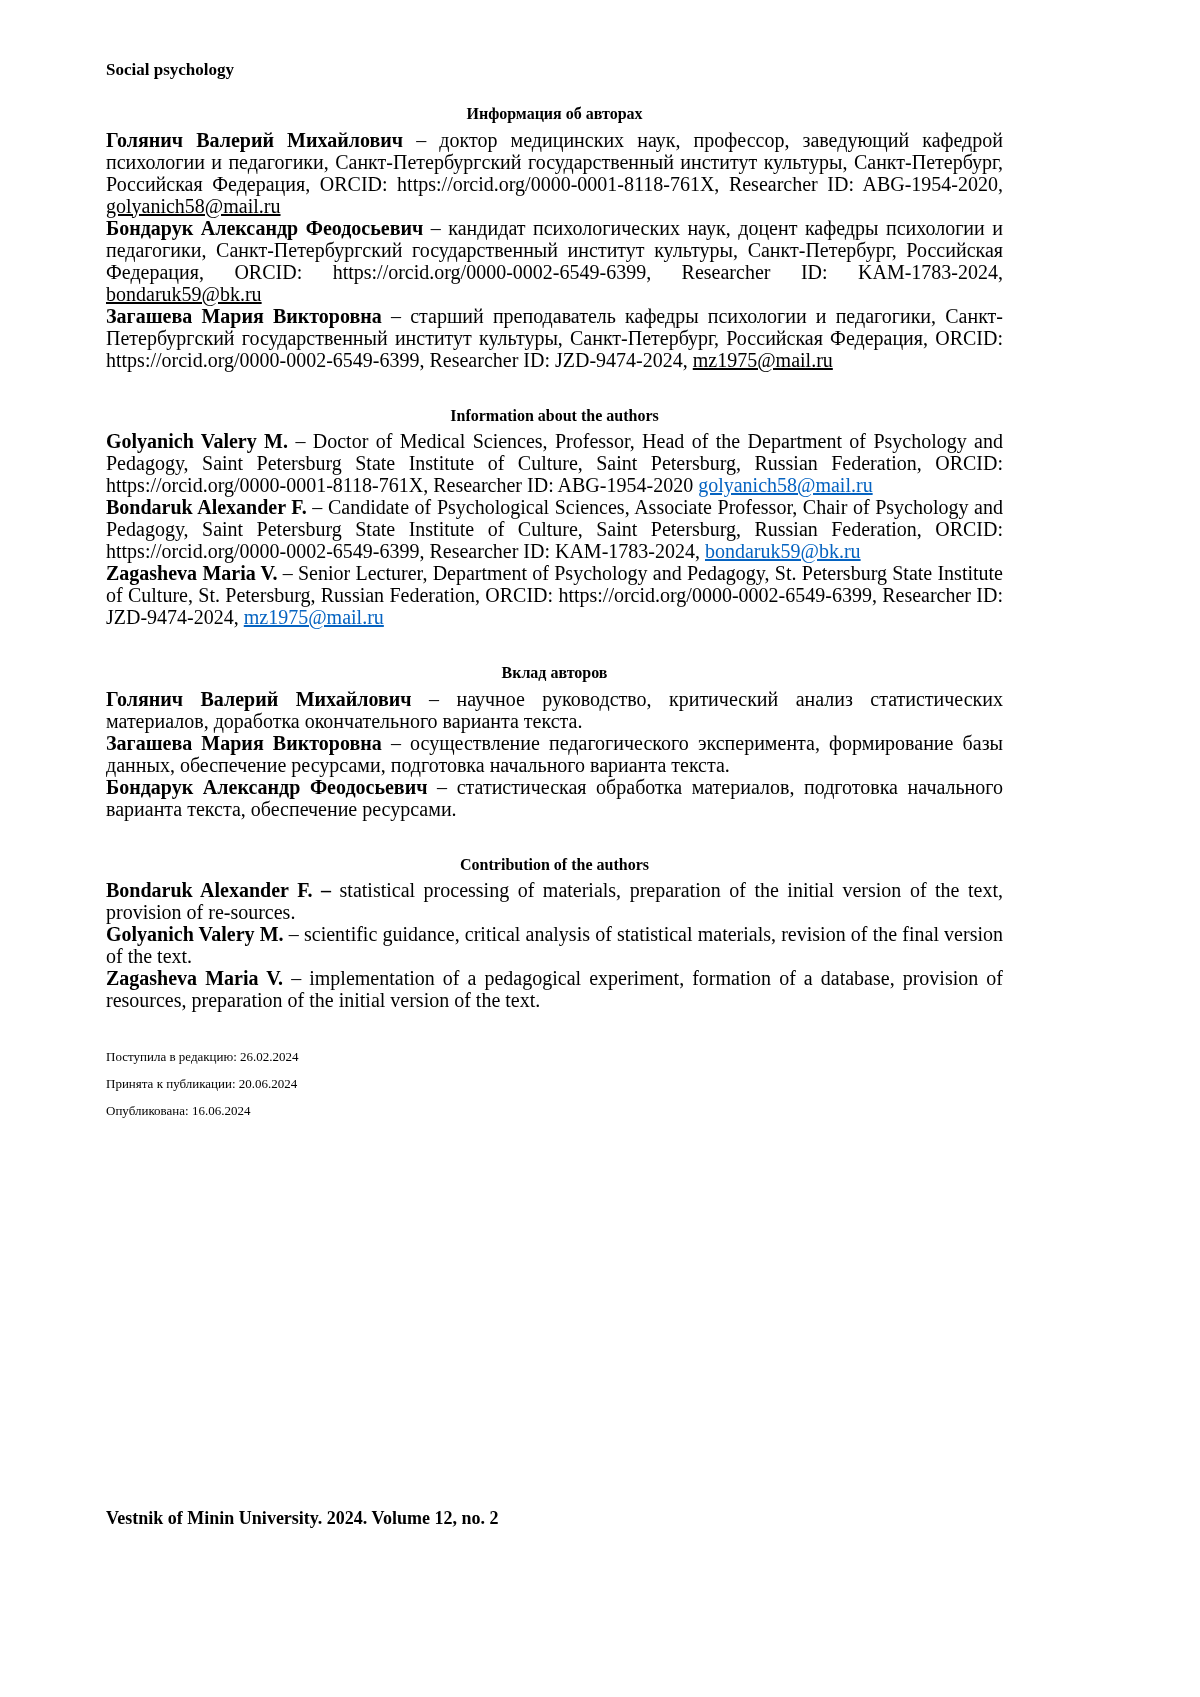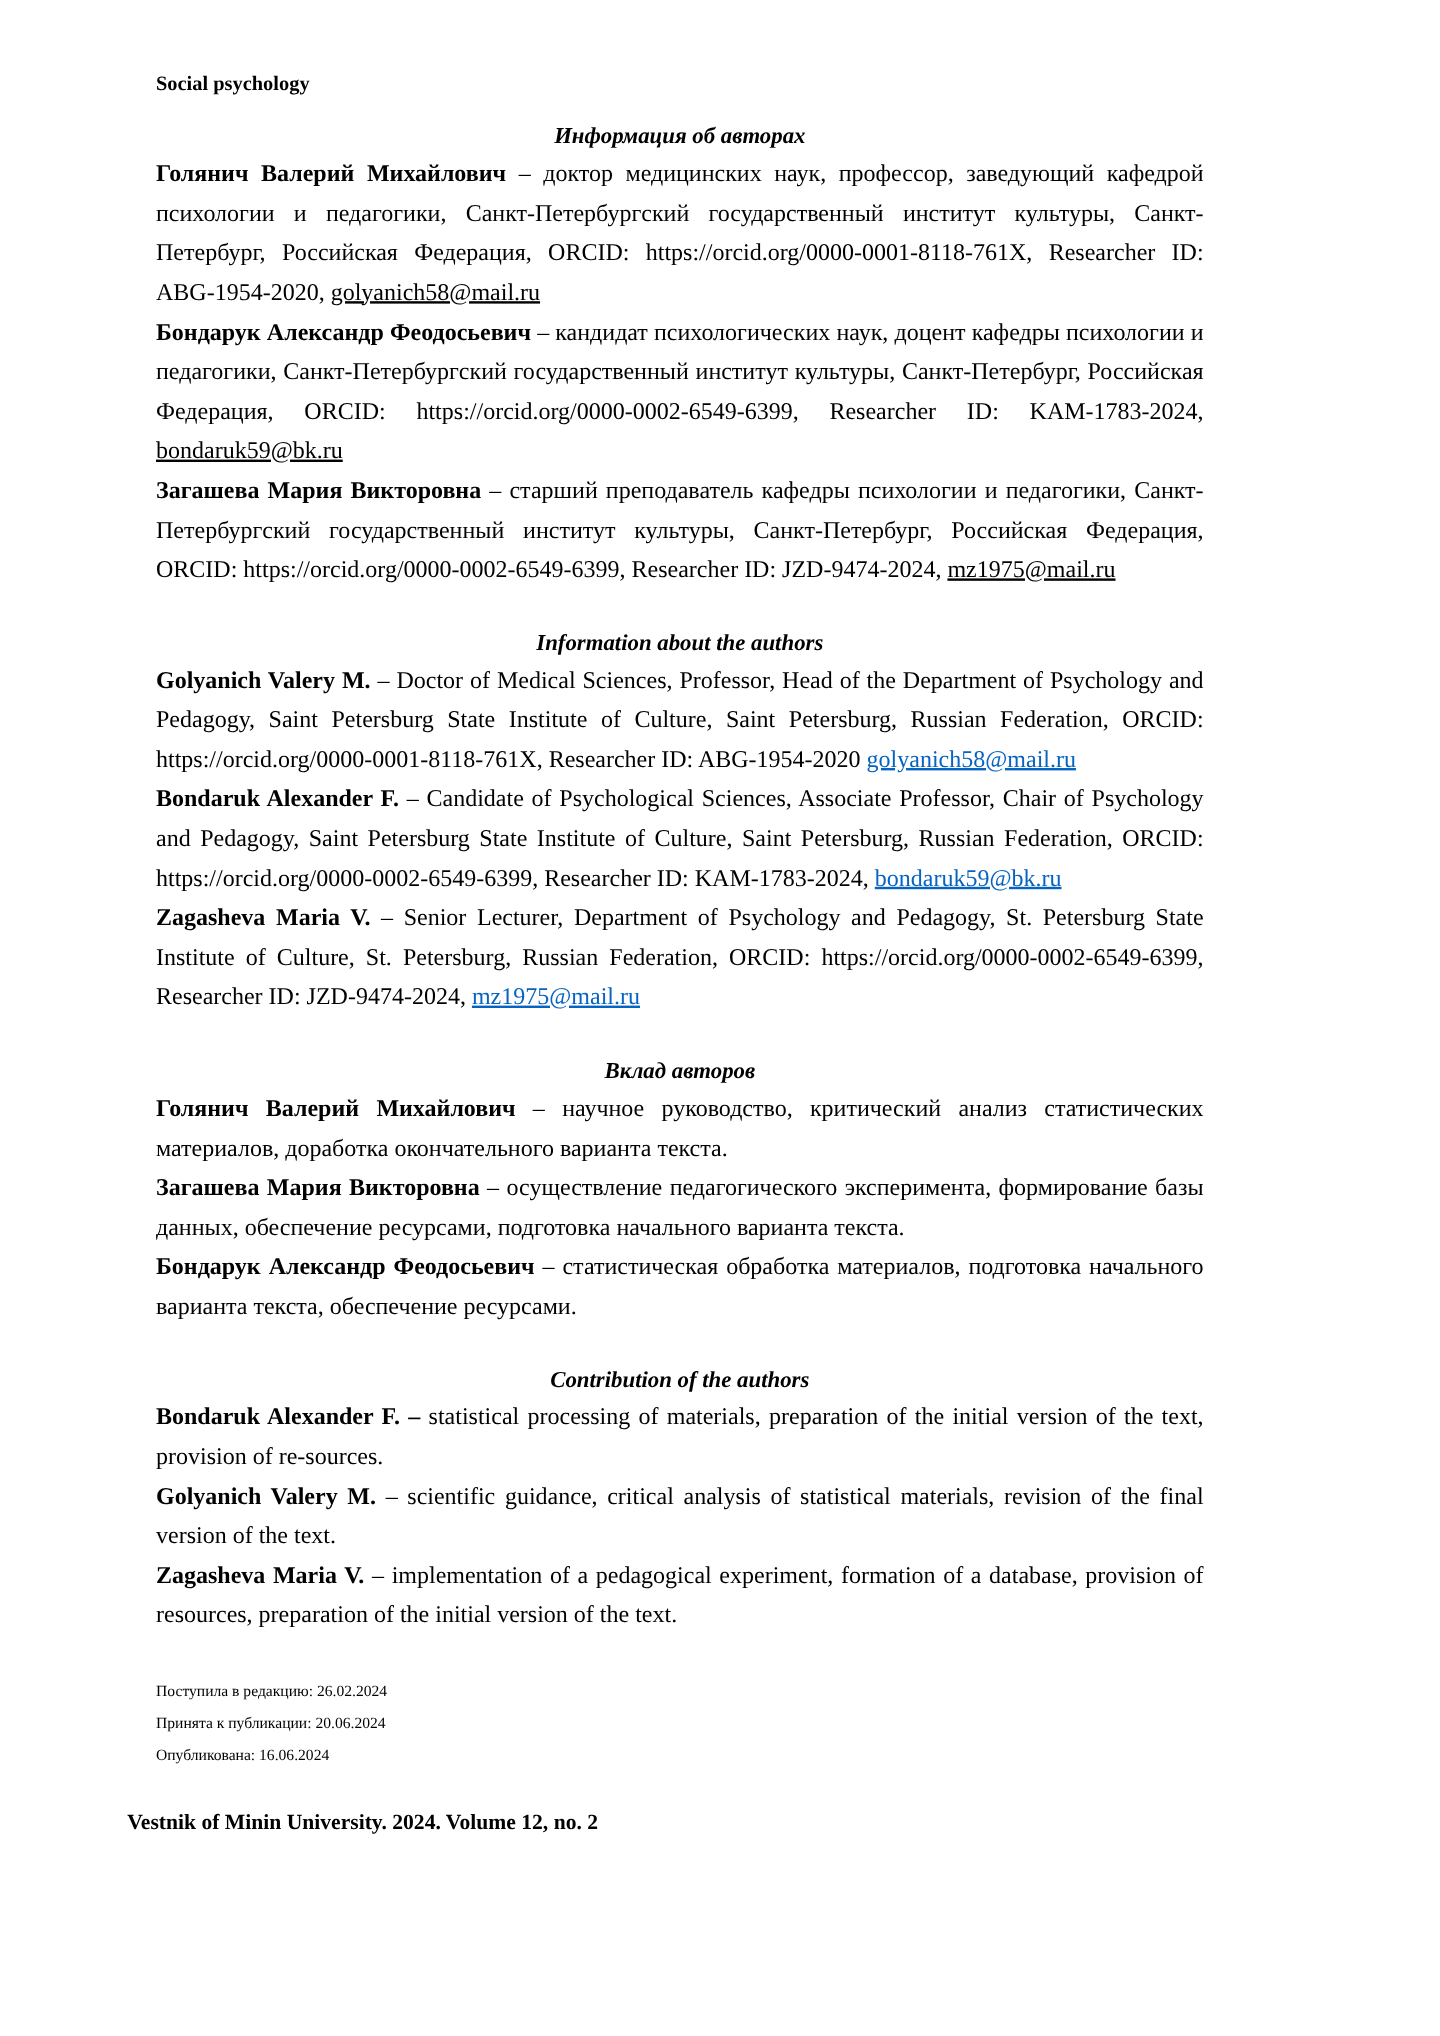--- a/index.html
+++ b/index.html
@@ -9,39 +9,37 @@
     height: 1697px;
     position: relative;
     font-family: "Liberation Serif", serif;
     color: #000000;
     overflow: hidden;
   }
   .page {
     position: absolute;
     inset: 0;
     padding: 60px 197px 0 106px;
-    margin-left: 24px;
   }
   .running-header {
     font-weight: bold;
     font-size: 17px;
     margin-bottom: 2px;
   }
   .section-heading {
     text-align: center;
     font-weight: bold;
-    font-size: 19px;
+    font-size: 16px;
     line-height: 29.5px;
     margin-top: 30px;
-    font-style: italic;
   }
   .section-heading.first { margin-top: 19px; }
   .para {
     font-size: 20px;
-    line-height: 33px;
+    line-height: 22px;
     text-align: justify;
   }
   .para b { font-weight: bold; }
   .email {
     text-decoration: underline;
     cursor: pointer;
   }
   .email-ru { color: var(--link-ru, #000000); }
   .email-en { color: var(--link-en, #0563C1); }
   .dates-block {

